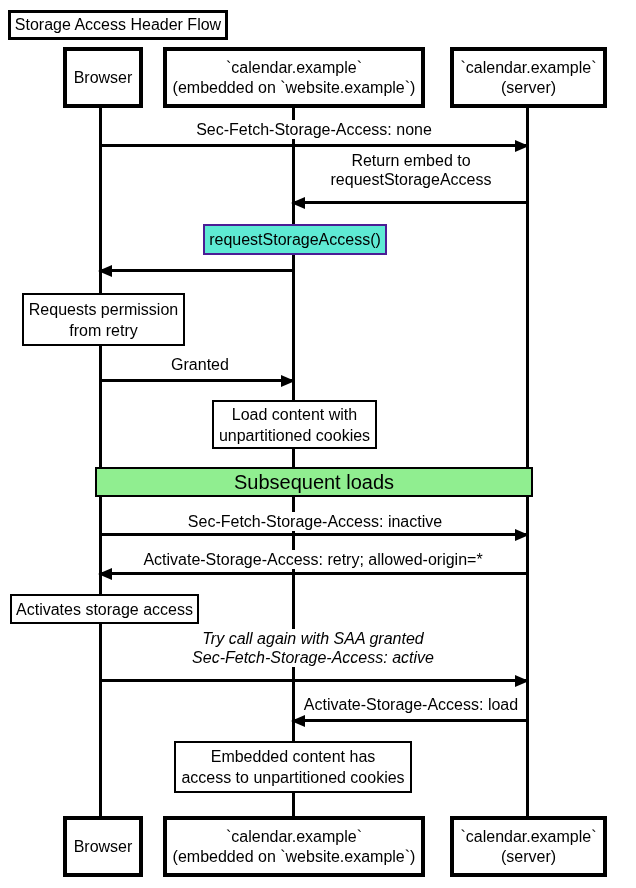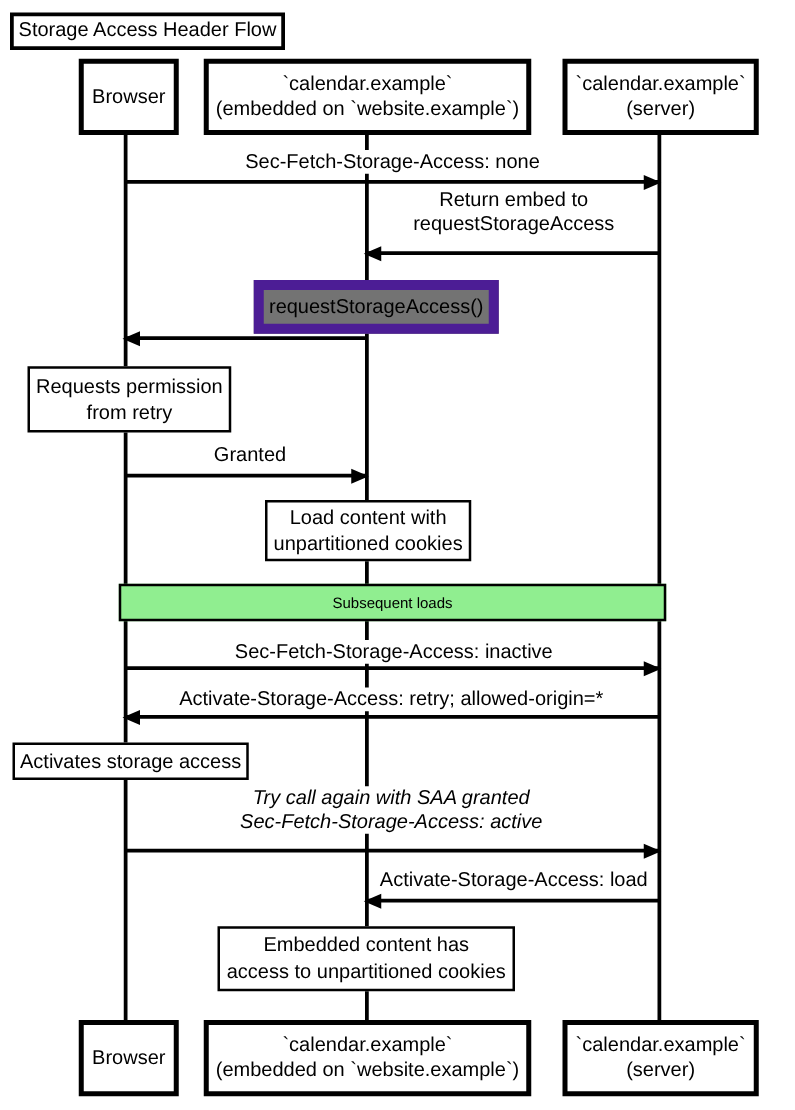--- a/index.html
+++ b/index.html
@@ -36,36 +36,36 @@
       border-top:6px solid transparent;border-bottom:6px solid transparent;}
   .ah.r{right:-2px;border-left:14px solid #000;}
   .ah.l{left:-2px;border-right:14px solid #000;}
   
   .mlabel{
     position:absolute;transform:translateX(-50%);background:#fff;
     padding:0 3px;font-size:16px;line-height:19px;text-align:center;
     white-space:nowrap;z-index:3;
   }
   .mlabel-boxed{
-    position:absolute;background:#737373;border:8px solid #4c1d95;
+    position:absolute;background:#5eead4;border:2px solid #4c1d95;
     display:flex;align-items:center;justify-content:center;
     font-size:16px;white-space:nowrap;z-index:3;
   }
   
   .note{
     position:absolute;background:#fff;border:2px solid #000;
     display:flex;flex-direction:column;align-items:center;justify-content:center;
     text-align:center;font-size:16px;line-height:21px;z-index:3;white-space:nowrap;
   }
   
   .band{
     position:absolute;left:95px;top:467px;width:434px;height:26px;
     background:#90EE90;border:2px solid #000;
     display:flex;align-items:center;justify-content:center;
-    font-size:12px;z-index:3;
+    font-size:20px;z-index:3;
   }
 </style>
 </head>
 <body>
 
 <div class="page">
 
   <div class="title-box">Storage Access Header Flow</div>
 
   <div class="lifeline browser"></div>

